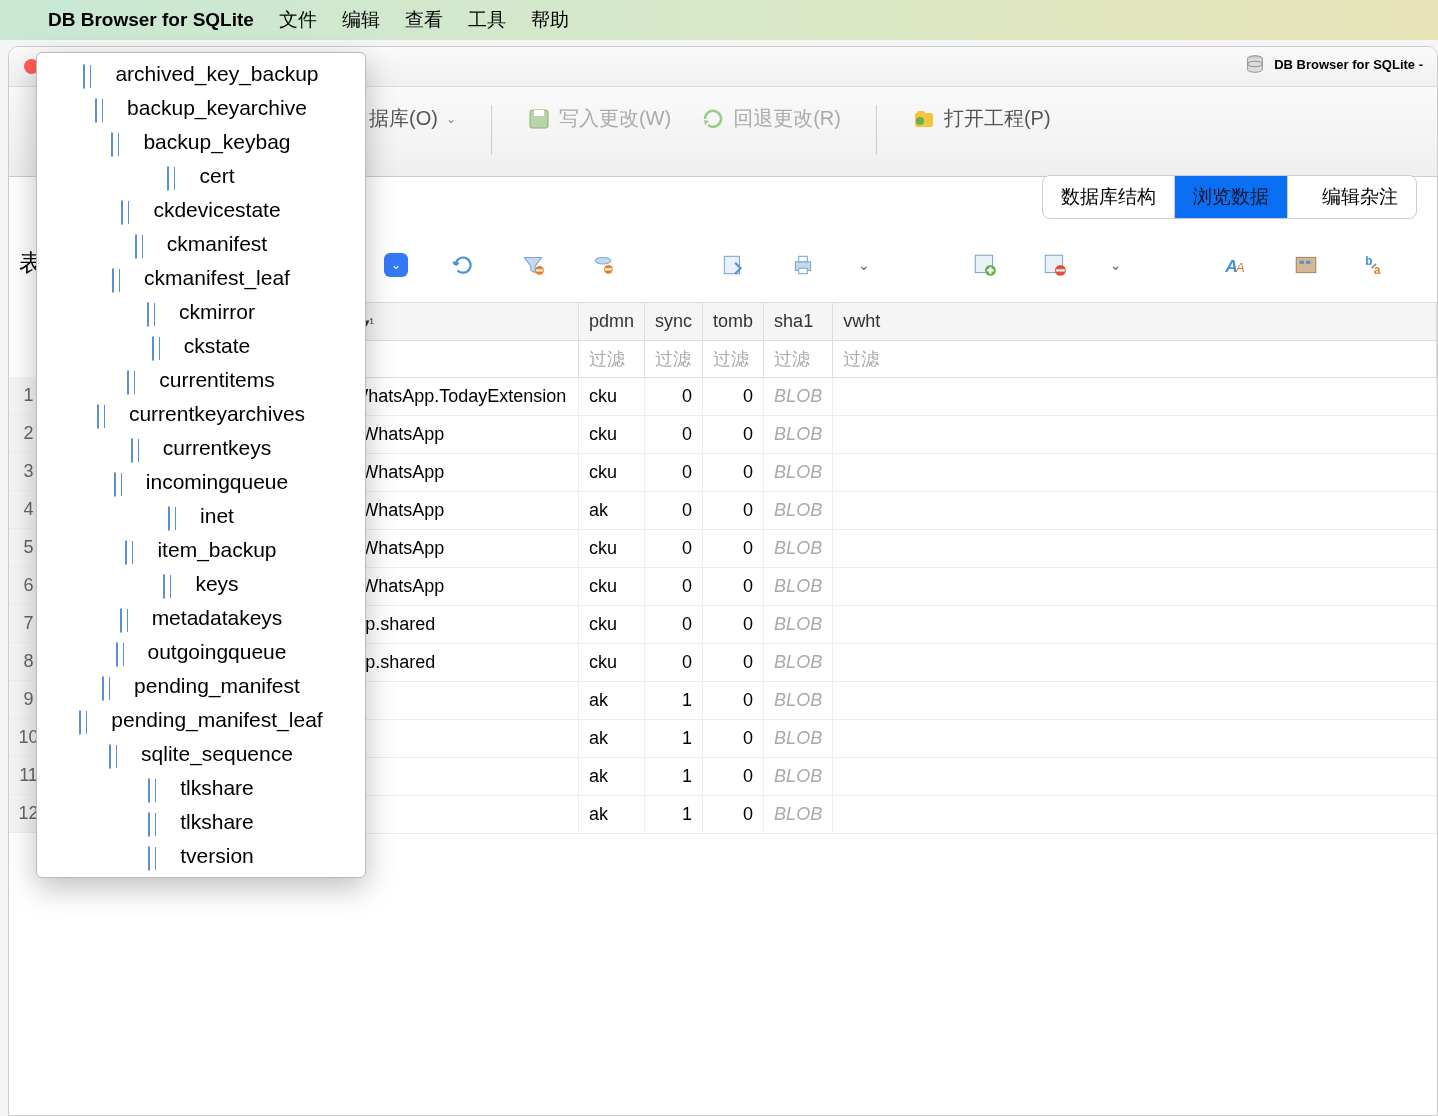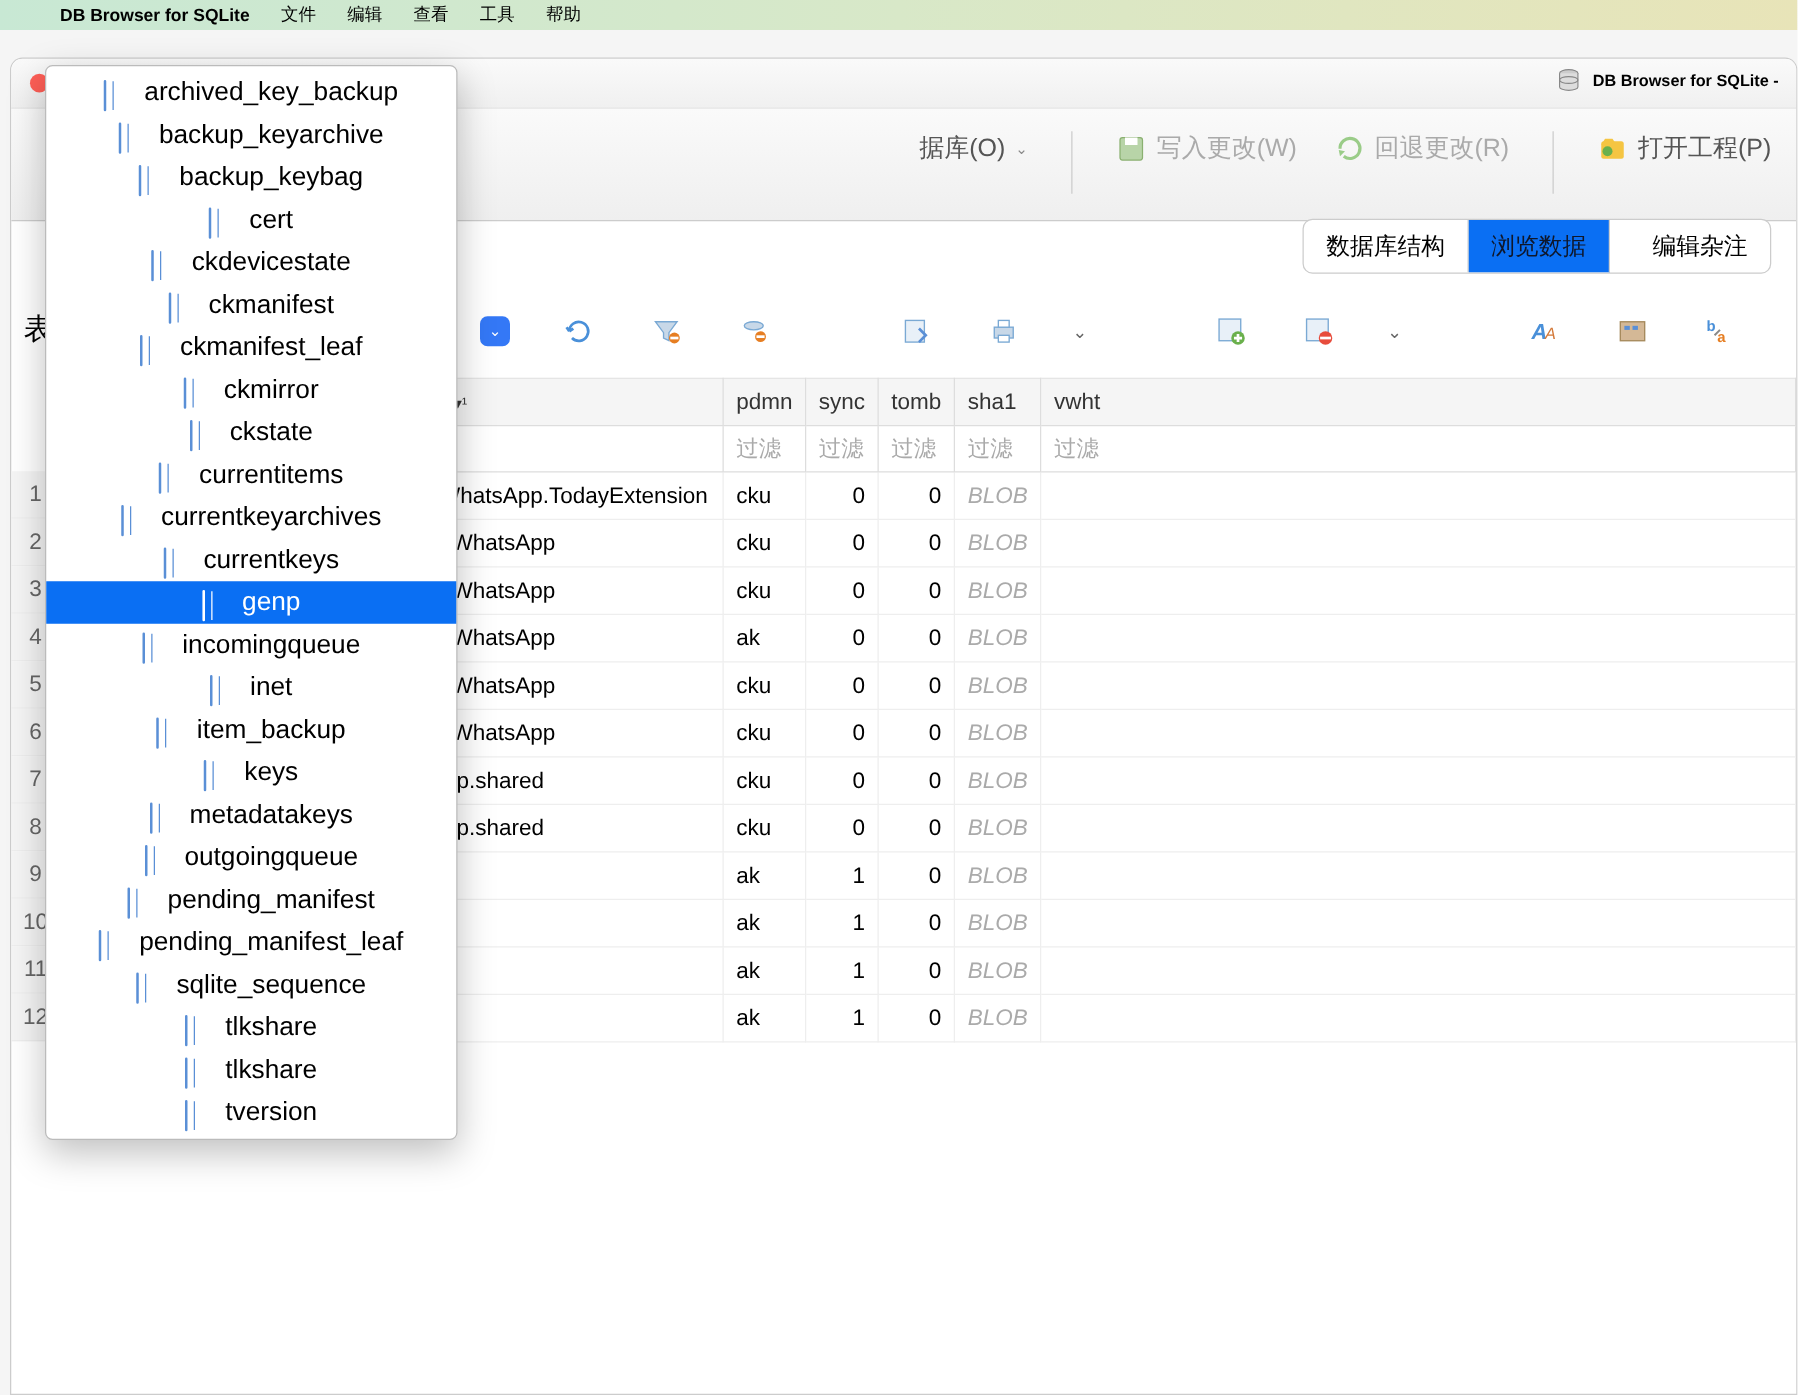--- a/index.html
+++ b/index.html
@@ -1,32 +1,32 @@
 <!DOCTYPE html>
 <html><head>
   <meta charset="utf-8">
   <style>
     * { margin: 0; padding: 0; box-sizing: border-box; font-family: -apple-system, BlinkMacSystemFont, "Helvetica Neue", sans-serif; }
     body { background: #f5f5f5; width: 1438px; height: 1116px; overflow: hidden; position: relative; }
     
     
-    .menubar { height: 24px; background: linear-gradient(to right, #c8e8d4 0%, #d8e8c8 50%, #e8e4b8 100%); display: flex; align-items: center; padding: 0 18px; font-size: 14px; }
+    .menubar { height: 40px; background: linear-gradient(to right, #c8e8d4 0%, #d8e8c8 50%, #e8e4b8 100%); display: flex; align-items: center; padding: 0 18px; font-size: 19px; }
     .apple-icon { font-size: 22px; margin-right: 30px; }
     .menubar-app { font-weight: 700; margin-right: 25px; }
     .menubar-item { margin-right: 25px; cursor: default; }
     
     
     .window { position: absolute; top: 46px; left: 8px; right: 0; bottom: 0; background: #fff; border-top-left-radius: 10px; border-top-right-radius: 10px; border: 1px solid #ccc; overflow: hidden; }
     .titlebar { height: 40px; background: linear-gradient(#fafafa, #f0f0f0); border-bottom: 1px solid #ddd; display: flex; align-items: center; padding: 0 15px; }
     .traffic-light { width: 15px; height: 15px; border-radius: 50%; margin-right: 9px; }
     .tl-red { background: #ff5f57; }
     .window-title-right { position: absolute; right: 15px; top: 53px; display: flex; align-items: center; gap: 8px; font-size: 13px; font-weight: 600; }
     
     
-    .toolbar { height: 90px; background: linear-gradient(#fafafa, #efefef); border-bottom: 1px solid #ccc; display: flex; align-items: flex-start; padding: 18px 20px 4px; gap: 30px; position: relative; justify-content: flex-end; }
+    .toolbar { height: 90px; background: linear-gradient(#fafafa, #efefef); border-bottom: 1px solid #ccc; display: flex; align-items: flex-start; padding: 18px 20px 4px; gap: 30px; position: relative; }
     .toolbar-sep { width: 1px; height: 50px; background: #ccc; margin: 0 5px; }
     .toolbar-btn { display: flex; align-items: center; gap: 8px; font-size: 20px; color: #555; cursor: default; }
     .toolbar-btn.disabled { color: #aaa; }
     .tb-icon { width: 24px; height: 24px; display: inline-flex; align-items: center; justify-content: center; }
     .dropdown-arrow { font-size: 12px; color: #888; }
     
     
     .tabs { position: absolute; top: 128px; right: 20px; display: flex; background: #fff; border-radius: 8px; overflow: hidden; border: 1px solid #ccc; }
     .tab { padding: 8px 18px; font-size: 19px; cursor: default; border-right: 1px solid #ccc; }
     .tab:last-child { border-right: none; margin-left: 16px; }
@@ -406,24 +406,20 @@
       <span>currentitems</span>
     </div>
     <div class="dd-item">
       <span class="dd-icon"><span class="table-icon"></span></span>
       <span>currentkeyarchives</span>
     </div>
     <div class="dd-item">
       <span class="dd-icon"><span class="table-icon"></span></span>
       <span>currentkeys</span>
     </div>
-    <div class="dd-item selected">
-      <span class="dd-icon"><span class="table-icon"></span></span>
-      <span>genp</span>
-    </div>
     <div class="dd-item">
       <span class="dd-icon"><span class="table-icon"></span></span>
       <span>incomingqueue</span>
     </div>
     <div class="dd-item">
       <span class="dd-icon"><span class="table-icon"></span></span>
       <span>inet</span>
     </div>
     <div class="dd-item">
       <span class="dd-icon"><span class="table-icon"></span></span>

